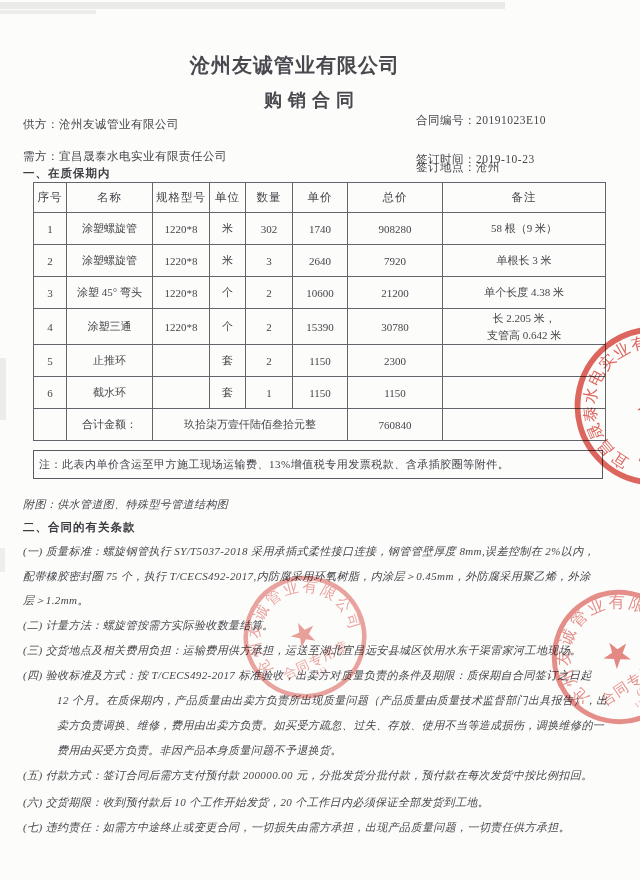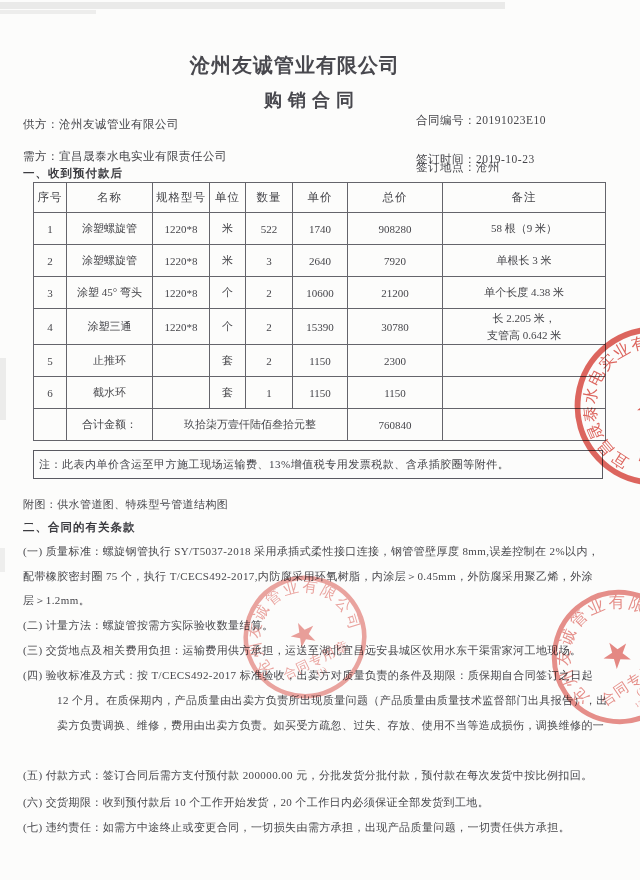--- a/index.html
+++ b/index.html
@@ -35,21 +35,21 @@
   tr.r{height:32px;}
   tr.r4{height:36px;}
   .col-remark{white-space:pre-line;line-height:1.5;}
   .note-box{
     position:absolute;left:33px;top:450px;width:570px;height:29px;
     border:1.2px solid #5a5a61;display:flex;align-items:center;
     font-size:11px;letter-spacing:0.5px;color:#44444a;padding-left:5px;box-sizing:border-box;
   }
 
   
-  .line{font-size:11px;color:#46464b;letter-spacing:0.4px;}
+  .line{font-size:11px;color:#46464b;letter-spacing:0.4px;font-style:italic;}
 
   
   .seal{position:absolute;mix-blend-mode:multiply;pointer-events:none;}
   .seal svg{width:100%;height:100%;overflow:visible;}
   .seal-ring{fill:none;stroke:#da4b43;stroke-width:7;}
   .seal-ring-text{fill:#da4b43;font-size:23px;letter-spacing:4px;font-family:"Liberation Serif",serif;}
   .seal-ring-text.small{font-size:19px;letter-spacing:1.5px;}
   .seal-star{fill:#d8413a;font-size:50px;text-anchor:middle;font-family:"DejaVu Sans",sans-serif;}
   .seal-type{fill:#da4b43;font-size:20px;text-anchor:middle;letter-spacing:2px;}
   .seal-sub{fill:#da4b43;font-size:13px;text-anchor:middle;}
@@ -77,21 +77,21 @@
   <div class="abs meta" style="left:416px;top:113px;">
     <span>合同编号：</span><span>20191023E10</span>
   </div>
   <div class="abs meta" style="left:416px;top:134px;margin-top:26px;">
     <span>签订地点：</span><span>沧州</span>
   </div>
   <div class="abs meta" style="left:416px;top:152px;">
     <span>签订时间：</span><span>2019-10-23</span>
   </div>
 
-  <div class="abs heading" style="left:23px;top:166px;">一、收到预付款后</div>
+  <div class="abs heading" style="left:23px;top:166px;">一、在质保期内</div>
 
   <table class="items abs" style="left:33px;top:182px;">
     <colgroup>
       <col style="width:33px">
         <col style="width:86px">
         <col style="width:57px">
         <col style="width:36px">
       <col style="width:47px">
         <col style="width:55px">
         <col style="width:95px">
@@ -106,21 +106,21 @@
       <th class="h">数量</th>
       <th class="h">单价</th>
       <th class="h">总价</th>
       <th class="h">备注</th>
     </tr>
     <tr class="r">
       <td>1</td>
       <td>涂塑螺旋管</td>
       <td>1220*8</td>
       <td>米</td>
-      <td>522</td>
+      <td>302</td>
       <td>1740</td>
       <td>908280</td>
       <td class="col-remark">58 根（9 米）</td>
     </tr>
     <tr class="r">
       <td>2</td>
       <td>涂塑螺旋管</td>
       <td>1220*8</td>
       <td>米</td>
       <td>3</td>
@@ -188,20 +188,21 @@
   <div class="abs heading" style="left:23px;top:520px;">二、合同的有关条款</div>
 
   <div class="abs line" style="left:23px;top:544px;">(一) 质量标准：螺旋钢管执行 SY/T5037-2018 采用承插式柔性接口连接，钢管管壁厚度 8mm,误差控制在 2%以内，</div>
   <div class="abs line" style="left:23px;top:569px;">配带橡胶密封圈 75 个，执行 T/CECS492-2017,内防腐采用环氧树脂，内涂层＞0.45mm，外防腐采用聚乙烯，外涂</div>
   <div class="abs line" style="left:23px;top:593px;">层＞1.2mm。</div>
   <div class="abs line" style="left:23px;top:618px;">(二) 计量方法：螺旋管按需方实际验收数量结算。</div>
   <div class="abs line" style="left:23px;top:643px;">(三) 交货地点及相关费用负担：运输费用供方承担，运送至湖北宜昌远安县城区饮用水东干渠雷家河工地现场。</div>
   <div class="abs line" style="left:23px;top:668px;">(四) 验收标准及方式：按 T/CECS492-2017 标准验收，出卖方对质量负责的条件及期限：质保期自合同签订之日起</div>
   <div class="abs line" style="left:57px;top:693px;">12 个月。在质保期内，产品质量由出卖方负责所出现质量问题（产品质量由质量技术监督部门出具报告），出</div>
   <div class="abs line" style="left:57px;top:718px;">卖方负责调换、维修，费用由出卖方负责。如买受方疏忽、过失、存放、使用不当等造成损伤，调换维修的一</div>
+  <div class="abs line" style="left:57px;top:743px;">费用由买受方负责。非因产品本身质量问题不予退换货。</div>
   <div class="abs line" style="left:23px;top:768px;">(五) 付款方式：签订合同后需方支付预付款 200000.00 元，分批发货分批付款，预付款在每次发货中按比例扣回。</div>
   <div class="abs line" style="left:23px;top:795px;">(六) 交货期限：收到预付款后 10 个工作开始发货，20 个工作日内必须保证全部发货到工地。</div>
   <div class="abs line" style="left:23px;top:820px;">(七) 违约责任：如需方中途终止或变更合同，一切损失由需方承担，出现产品质量问题，一切责任供方承担。</div>
 
   <div class="seal" style="left:570px;top:322px;width:168px;height:168px;transform:rotate(-38deg);opacity:.85;">
     <svg viewBox="0 0 200 200">
       <circle class="seal-ring" cx="100" cy="100" r="91"></circle>
       <path id="arc-buyer" d="M 36.6,129.6 A 70,70 0 1 1 163.4,129.6" fill="none"></path>
       <text class="seal-ring-text small">
         <textPath href="#arc-buyer" startOffset="50%" text-anchor="middle">宜昌晟泰水电实业有限责任公司</textPath>

